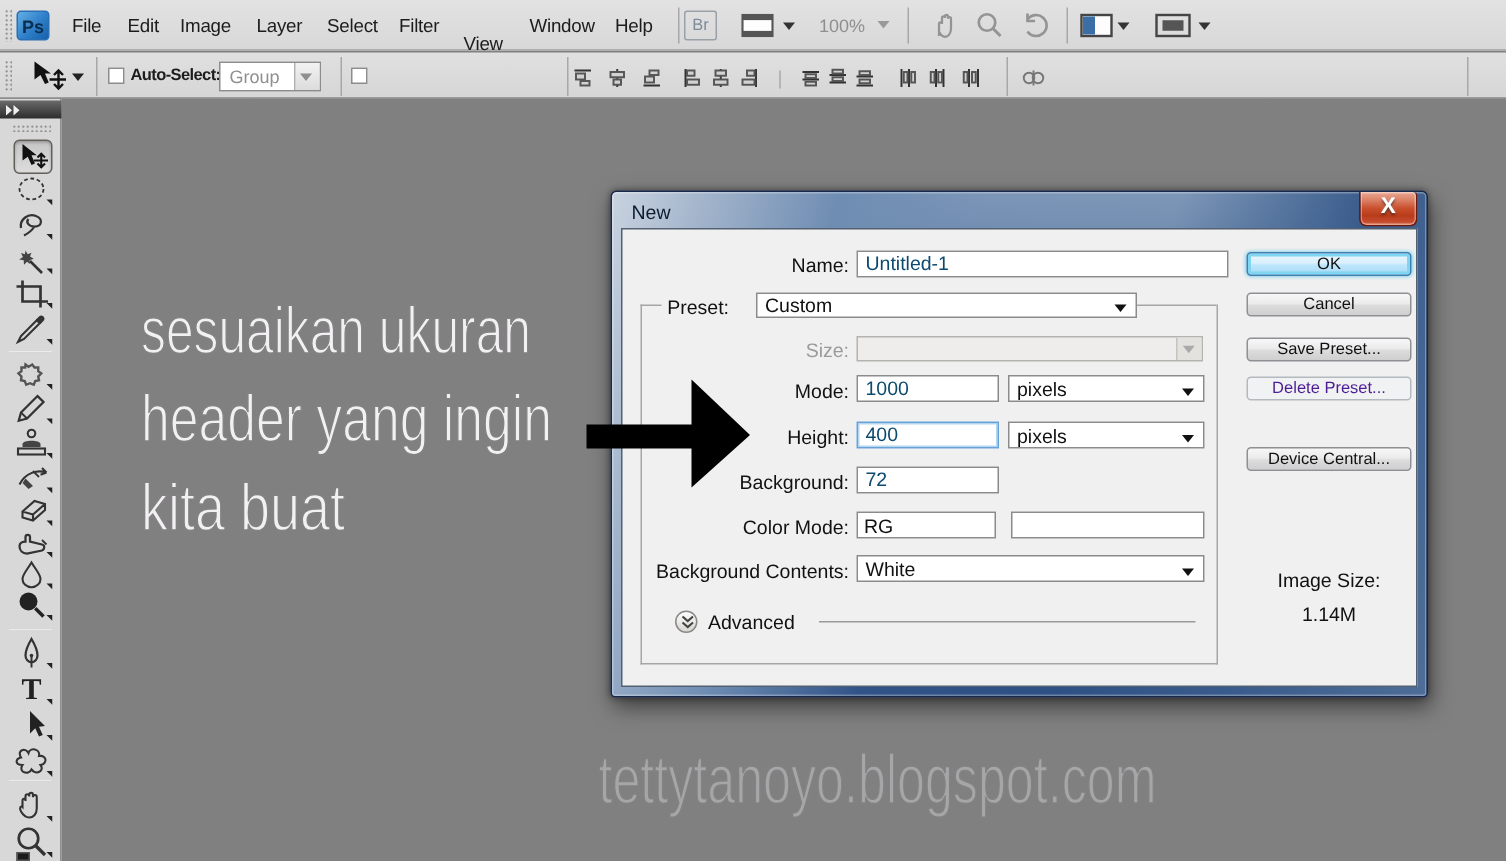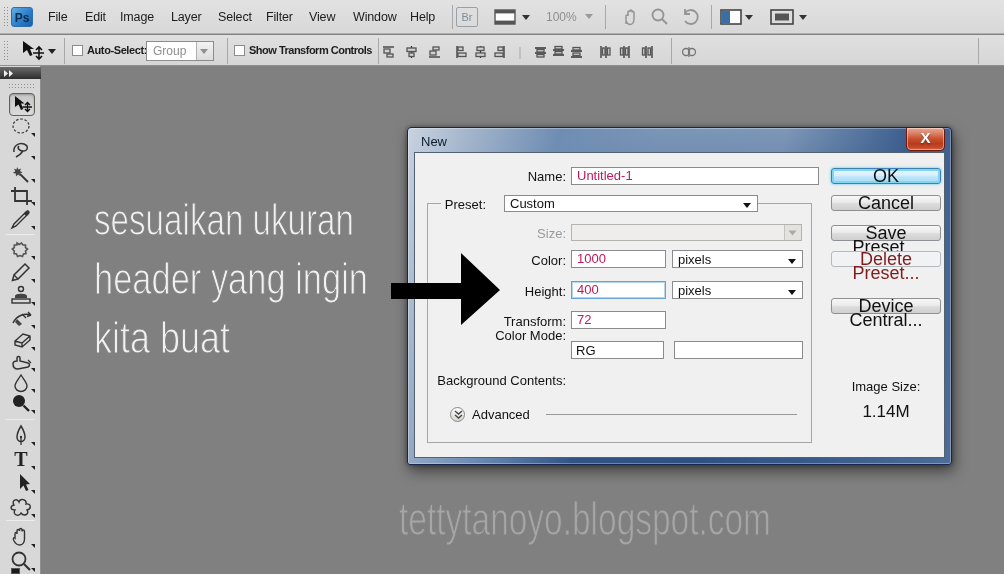--- a/index.html
+++ b/index.html
@@ -50,48 +50,48 @@
 #xbtn { left:498px; top:0px; width:39px; height:23px; border-radius:0 3px 5px 5px;
   background:linear-gradient(#e9a894 0%, #d97a5e 28%, #c84e2c 50%, #b93c1a 72%, #c64c2e 90%, #d26a48 100%);
   border:1px solid #6e190c; border-top:none;
   box-shadow:0 0 0 1px rgba(255,255,255,0.4) inset;
   color:#fff; font-weight:bold; font-size:15px; text-align:center; line-height:20px;
   text-shadow:0 1px 2px rgba(0,0,0,0.6), 0 0 2px rgba(255,255,255,0.4); }
 #dlgbody { left:6px; top:24px; width:531px; height:306px; background:#f0f0f0;
   border:1px solid #52606f; }
 .lbl { font-size:13px; color:#111; text-align:right; }
 .glbl { color:#9a9a9a; }
-.fld { background:#fff; border:1px solid #8b8b8b; font-size:13px; color:#be185d;
+.fld { background:#fff; border:1px solid #8b8b8b; font-size:13px; color:#0c4a6e;
   padding:0 5px; line-height:16px; }
 .dd { background:#fff; border:1px solid #8b8b8b; font-size:13px; color:#111;
   padding:0 5px; line-height:16px; }
 .dda { position:absolute; right:6px; top:7px; width:0; height:0;
   border-left:4px solid transparent; border-right:4px solid transparent;
   border-top:5px solid #111; }
 .ddd { background:#eeedec; border:1px solid #b5b3b0; }
 .btn { left:416px; width:110px; height:16px; border:1px solid #8e9094; border-radius:3px;
   background:linear-gradient(#f7f7f7 0%, #ebebeb 45%, #dcdcdc 55%, #cfcfcf 100%);
-  font-size:18px; color:#111; text-align:center; line-height:14px; }
+  font-size:11px; color:#111; text-align:center; line-height:14px; }
 .gline { background:#a6a6a6; }
 #tooltip { left:178px; top:192px; width:224px; height:18px; background:#fffde1;
   border:1px solid #000; font-size:12px; color:#000; line-height:16px; padding-left:4px; }
 </style>
 </head>
 <body>
 <div id="stage">
   <div class="abs" id="menubar">
     <div class="abs grip" style="left:3px;top:6px;width:5px;height:22px;"></div>
     <div class="abs" id="pslogo">Ps</div>
     <span class="abs mi" style="left:48px;">File</span>
     <span class="abs mi" style="left:85px;">Edit</span>
     <span class="abs mi" style="left:120px;">Image</span>
     <span class="abs mi" style="left:171px;">Layer</span>
     <span class="abs mi" style="left:218px;">Select</span>
     <span class="abs mi" style="left:266px;">Filter</span>
-    <span class="abs mi" style="left:309px;">View</span>
+    <span class="abs mi" style="left:309px;margin-top:12px;">View</span>
     <span class="abs mi" style="left:353px;">Window</span>
     <span class="abs mi" style="left:410px;">Help</span>
     <div class="abs vsep" style="left:452px;top:5px;height:24px;"></div>
     <div class="abs" style="left:456px;top:7px;width:22px;height:20px;border:1px solid #9aa0a8;border-radius:2px;font-size:11px;color:#7e8c9a;text-align:center;line-height:18px;">Br</div>
     <svg class="abs" style="left:494px;top:8px;width:40px;height:18px;" viewBox="0 0 40 18">
       <rect x="1" y="2" width="20" height="14" fill="#fdfdfd" stroke="#555" stroke-width="1.4"></rect>
       <rect x="1" y="2" width="20" height="3.4" fill="#555"></rect>
       <rect x="1" y="12.6" width="20" height="3.4" fill="#555"></rect>
       <path d="M28 7 l8 0 l-4 5 z" fill="#333"></path>
     </svg>
@@ -137,21 +137,20 @@
     <span class="abs obtxt" style="left:87px;top:0;height:31px;line-height:31px;font-weight:bold;letter-spacing:-0.4px;">Auto-Select:</span>
     <div class="abs" style="left:146px;top:6px;width:68px;height:20px;background:#fff;border:1px solid #8c8c8c;">
       <span class="abs" style="left:6px;top:0;line-height:18px;font-size:12px;color:#8f8f8f;">Group</span>
       <div class="abs" style="right:0;top:0;width:17px;height:18px;border-left:1px solid #b0b0b0;background:linear-gradient(#f2f2f2,#dcdcdc);"></div>
       <svg class="abs" style="right:4px;top:6px;width:10px;height:7px;" viewBox="0 0 10 7">
           <path d="M1 1 l8 0 l-4 5 z" fill="#8f8f8f"></path>
         </svg>
     </div>
     <div class="abs vsep" style="left:227px;top:3px;height:26px;"></div>
     <div class="abs cb" style="left:234px;top:10px;"></div>
-    <span class="abs obtxt" style="left:249px;top:0;height:31px;line-height:31px;font-weight:bold;letter-spacing:-0.5px;">Show Transform Controls</span>
     <div class="abs vsep" style="left:378px;top:3px;height:26px;"></div>
     <svg class="abs" style="left:382px;top:10px;width:320px;height:14px;" viewBox="0 0 320 14">
       <g fill="none" stroke="#555" stroke-width="1.3">
         <g transform="translate(0,0)">
             <path d="M1 2 h11" stroke="#333"></path>
             <rect x="2" y="4" width="6" height="4" fill="#d2d2d2"></rect>
             <rect x="5" y="9" width="6" height="3" fill="#d2d2d2"></rect>
           </g>
         <g transform="translate(23,0)">
             <path d="M6.5 1 v12" stroke="#333"></path>
@@ -352,51 +351,52 @@
       <div class="abs dd" style="left:77px;top:42px;width:254px;height:17px;margin-left:12px;">Custom<div class="dda"></div></div>
 
       <div class="abs lbl glbl" style="left:0;top:73px;width:151px;text-align:right;">Size:</div>
       <div class="abs dd ddd" style="left:156px;top:71px;width:231px;height:17px;">
         <div class="abs" style="right:0;top:0;width:17px;height:15px;border-left:1px solid #c5c3c0;background:#e4e2df;"></div>
         <svg class="abs" style="right:4px;top:5px;width:9px;height:6px;" viewBox="0 0 9 6">
             <path d="M0.5 0.5 l8 0 l-4 5 z" fill="#aaa"></path>
           </svg>
       </div>
 
-      <div class="abs lbl" style="left:0;top:100px;width:151px;">Color:</div>
+      <div class="abs lbl" style="left:0;top:100px;width:151px;">Mode:</div>
       <div class="abs fld" style="left:156px;top:97px;width:95px;height:18px;">1000</div>
       <div class="abs dd" style="left:257px;top:97px;width:131px;height:18px;line-height:17px;">pixels<div class="dda" style="top:8px;"></div></div>
 
       <div class="abs lbl" style="left:0;top:131px;width:151px;">Height:</div>
       <div class="abs fld" style="left:156px;top:128px;width:95px;height:18px;border-color:#66a1d8;box-shadow:0 0 0 1px #b6d6ef inset;">400</div>
       <div class="abs dd" style="left:257px;top:128px;width:131px;height:18px;line-height:17px;">pixels<div class="dda" style="top:8px;"></div></div>
 
-      <div class="abs lbl" style="left:0;top:161px;width:151px;">Transform:</div>
+      <div class="abs lbl" style="left:0;top:161px;width:151px;">Background:</div>
       <div class="abs fld" style="left:156px;top:158px;width:95px;height:18px;">72</div>
 
-      <div class="abs lbl" style="left:0;top:175px;width:151px;">Color Mode:</div>
+      <div class="abs lbl" style="left:0;top:191px;width:151px;">Color Mode:</div>
       <div class="abs dd" style="left:156px;top:188px;width:93px;height:18px;line-height:17px;padding:0 4px;">RG</div>
       <div class="abs dd" style="left:259px;top:188px;width:129px;height:18px;line-height:17px;"></div>
 
       <div class="abs lbl" style="left:0;top:220px;width:151px;">Background Contents:</div>
+      <div class="abs dd" style="left:156px;top:217px;width:232px;height:18px;line-height:17px;">White<div class="dda" style="top:8px;"></div></div>
 
       <div class="abs" style="left:35px;top:254px;width:15px;height:15px;border-radius:50%;border:1px solid #888;background:linear-gradient(#fdfdfd,#d8d6d2);">
         <svg class="abs" style="left:3px;top:2px;width:9px;height:10px;" viewBox="0 0 9 10">
             <path d="M1 1 L4.5 4 L8 1 M1 5 L4.5 8 L8 5" fill="none" stroke="#444" stroke-width="1.4"></path>
           </svg>
       </div>
       <span class="abs" style="left:57px;top:254px;font-size:13px;color:#111;">Advanced</span>
       <div class="abs" style="left:131px;top:261px;width:251px;height:1px;background:#9a9a9a;"></div>
 
       <div class="abs btn" style="top:15px;border-color:#3c7fb1;background:linear-gradient(#eaf6fd 0%, #d9f0fc 45%, #bee6fd 55%, #a6d9f4 100%);box-shadow:0 0 0 2px #7fd5f2 inset, 0 0 3px #58c4ea;">OK</div>
       <div class="abs btn" style="top:42px;">Cancel</div>
       <div class="abs btn" style="top:72px;">Save Preset...</div>
-      <div class="abs btn" style="top:98px;border-color:#b4b9bd;background:#f1f2f3;color:#7f1d1d;">Delete Preset...</div>
+      <div class="abs btn" style="top:98px;border-color:#b4b9bd;background:#f1f2f3;color:#4c1d95;">Delete Preset...</div>
       <div class="abs btn" style="top:145px;">Device Central...</div>
 
       <div class="abs" style="left:416px;top:226px;width:110px;text-align:center;font-size:13px;color:#111;">Image Size:</div>
-      <div class="abs" style="left:416px;top:249px;width:110px;text-align:center;font-size:17px;color:#111;">1.14M</div>
+      <div class="abs" style="left:416px;top:249px;width:110px;text-align:center;font-size:13px;color:#111;">1.14M</div>
     </div>
   </div>
   <svg class="abs" id="arrow" style="left:380px;top:240px;width:130px;height:100px;" viewBox="0 0 130 100">
     <path d="M 11 43 L 81 43 L 81 13 L 120 50 L 81 85 L 81 59 L 11 59 Z" fill="#000"></path>
   </svg>
 </div>
 
 </body></html>

